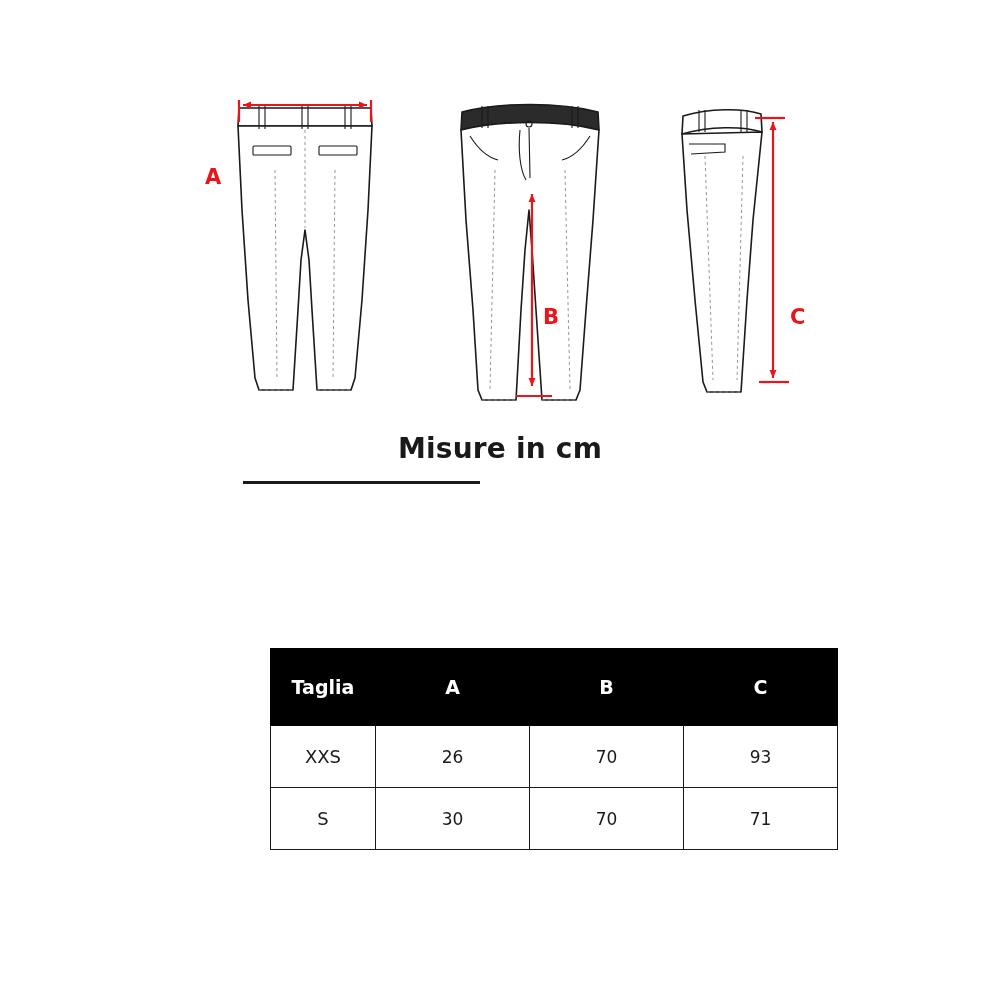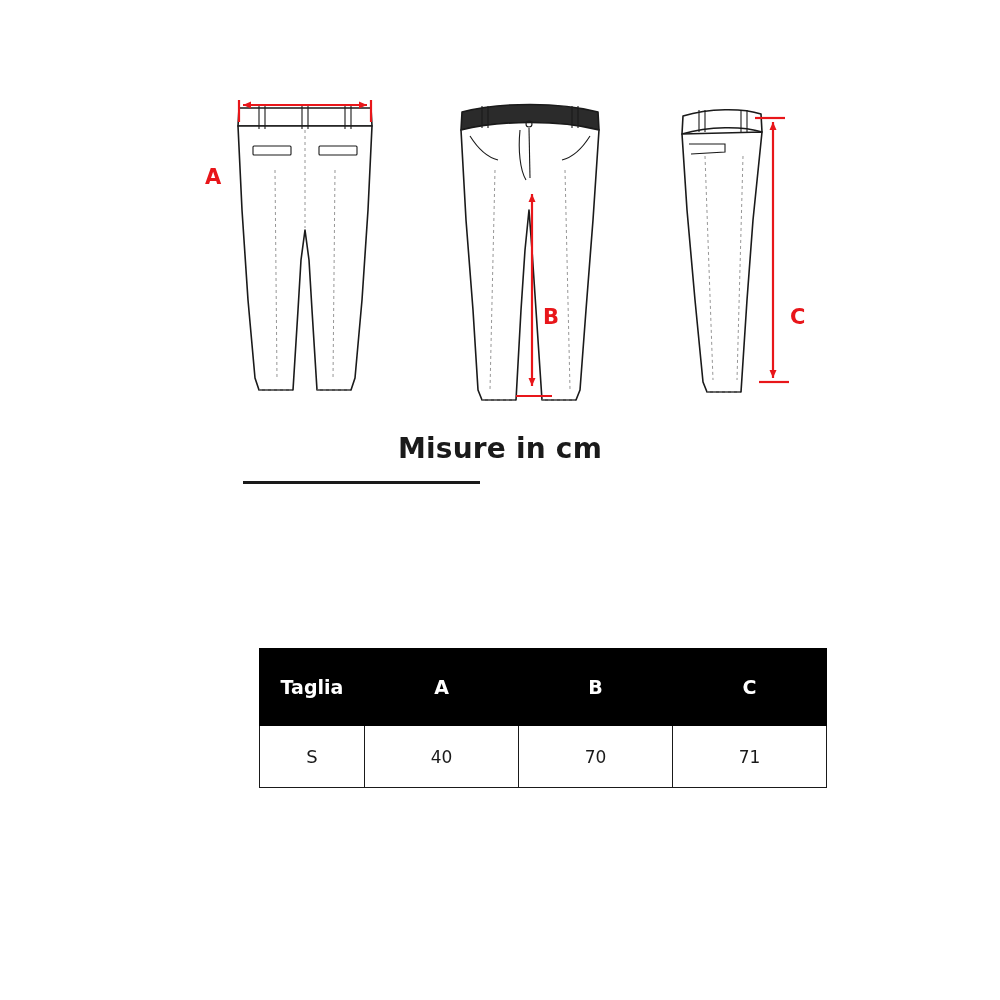--- a/index.html
+++ b/index.html
@@ -72,21 +72,21 @@
     left: 243px;
     top: 481px;
     width: 237px;
     height: 3px;
     background: #1a1a1a;
   }
 
   
   .table-wrap {
     position: absolute;
-    left: 259px;
+    left: 270px;
     top: 648px;
     width: 567px;
   }
   table.size-table {
     border-collapse: collapse;
     width: 567px;
     table-layout: fixed;
   }
   table.size-table th,
   table.size-table td {
@@ -248,22 +248,28 @@
       <thead>
         <tr>
           <th>Taglia</th>
           <th>A</th>
           <th>B</th>
           <th>C</th>
         </tr>
       </thead>
       <tbody>
         <tr>
+          <td class="size-cell">XXS</td>
+          <td>26</td>
+          <td>70</td>
+          <td>93</td>
+        </tr>
+        <tr>
           <td class="size-cell">S</td>
-          <td>40</td>
+          <td>30</td>
           <td>70</td>
           <td>71</td>
         </tr>
       </tbody>
     </table>
   </div>
 
 </div>
 
 </body></html>

